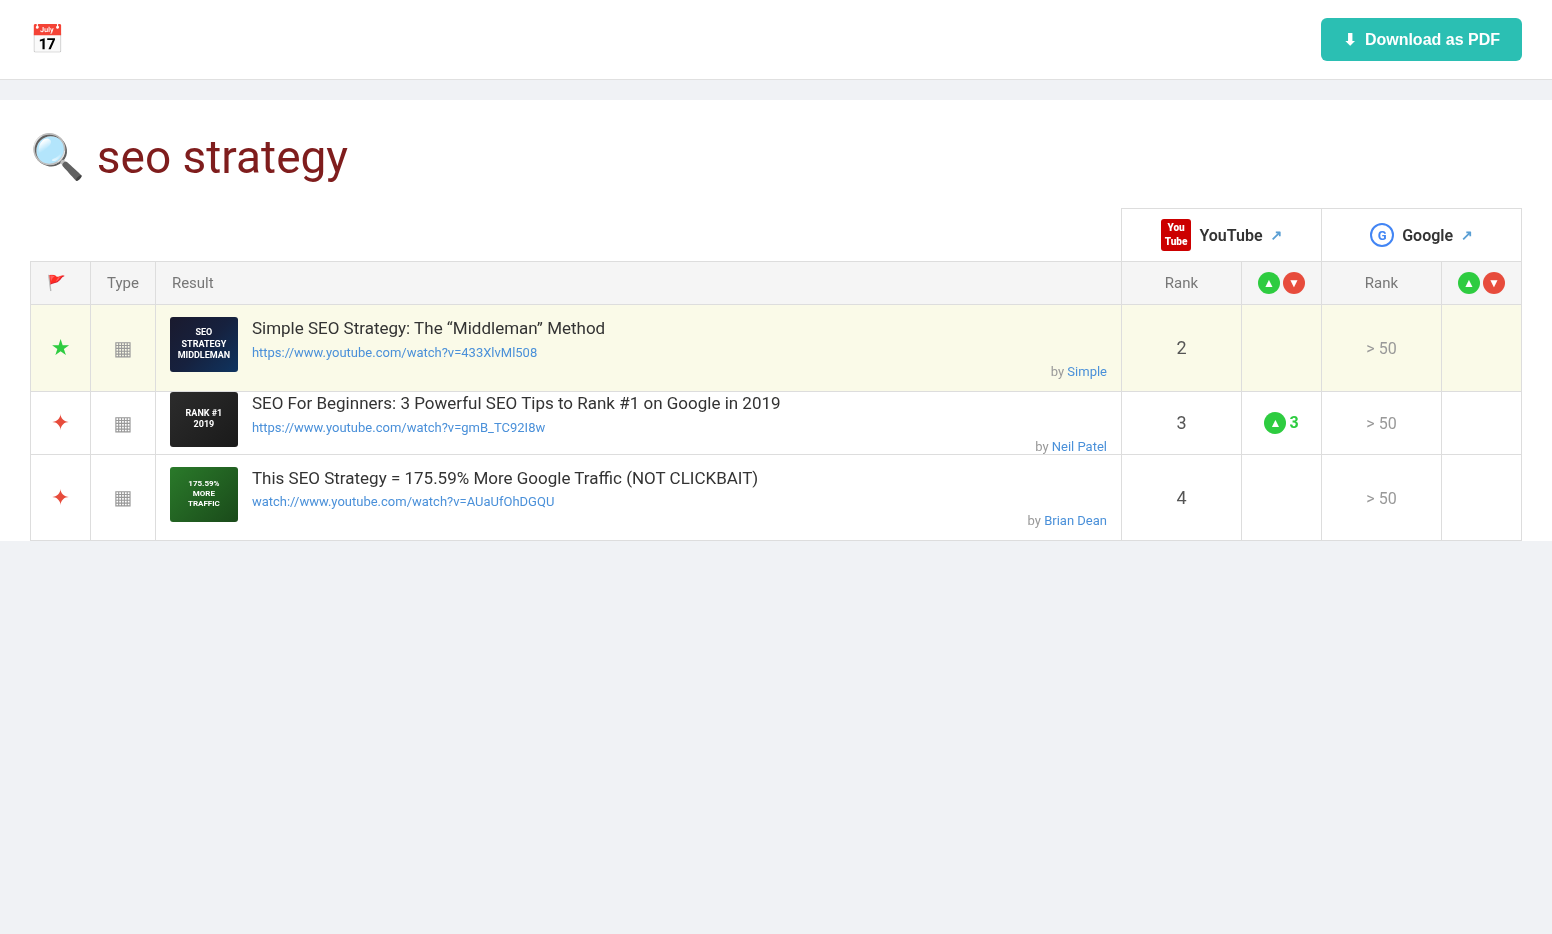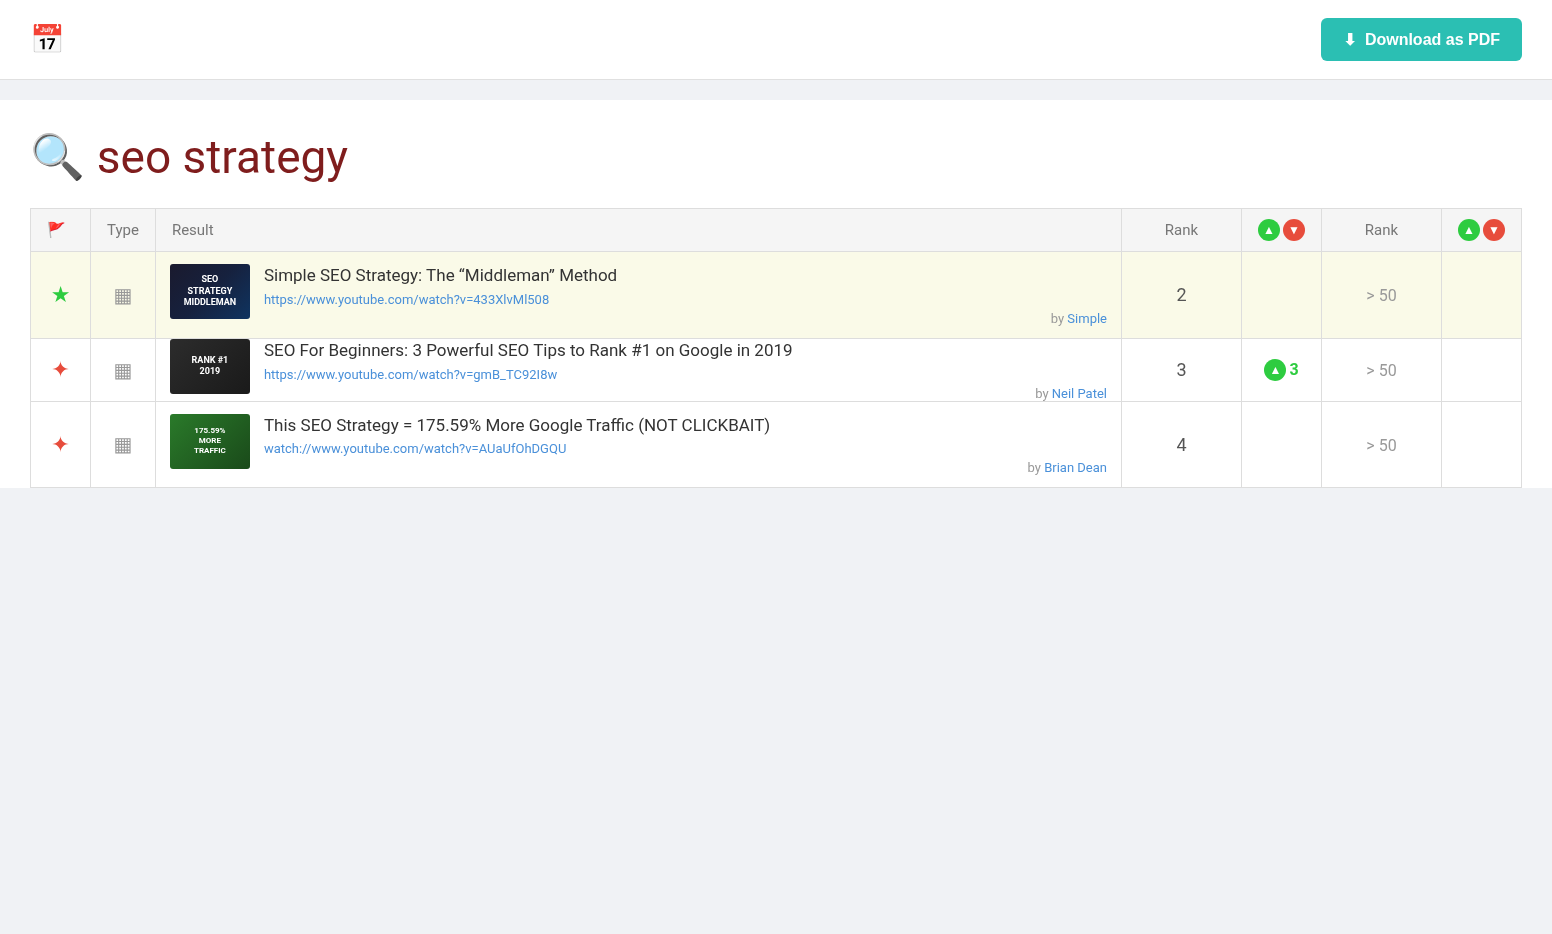--- a/index.html
+++ b/index.html
@@ -227,21 +227,21 @@
       font-size: 20px;
     }
 
     .result-cell {
       display: flex;
       align-items: flex-start;
       gap: 14px;
     }
 
     .result-thumbnail {
-      width: 80px;
+      width: 68px;
       height: 55px;
       background: #333;
       border-radius: 3px;
       flex-shrink: 0;
       overflow: hidden;
       display: flex;
       align-items: center;
       justify-content: center;
     }
 
@@ -368,20 +368,42 @@
 </div>
 
 <div class="main-content">
   <div class="search-query">
     <span class="search-icon-large">🔍</span>
     <span class="query-text">seo strategy</span>
   </div>
 
   <table class="results-table">
     <thead>
+      <tr class="platform-header-row">
+        <th colspan="3" class="empty-cols" style="border:none; background:#fff;"></th>
+        <th colspan="2">
+          <div class="platform-cell">
+            <span class="yt-logo">
+              <span class="yt-badge">
+                <span class="yt-badge-you">You</span>
+                <span class="yt-badge-tube">Tube</span>
+              </span>
+            </span>
+            <span>YouTube</span>
+            <span class="external-link-icon">↗</span>
+          </div>
+        </th>
+        <th colspan="2">
+          <div class="platform-cell">
+            <span class="g-logo">G</span>
+            <span>Google</span>
+            <span class="external-link-icon">↗</span>
+          </div>
+        </th>
+      </tr>
       <tr class="col-header-row">
         <th class="flag-col-header">
           <span>🚩</span>
         </th>
         <th>
           <span>Type</span>
         </th>
         <th>
           <span>Result</span>
         </th>

